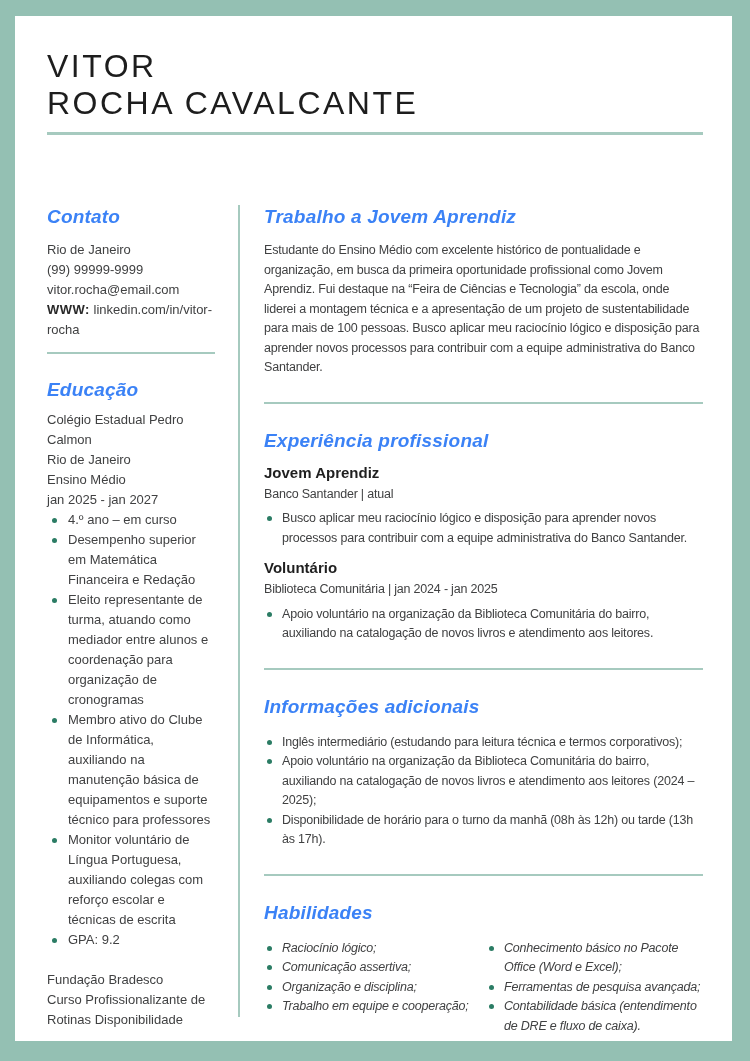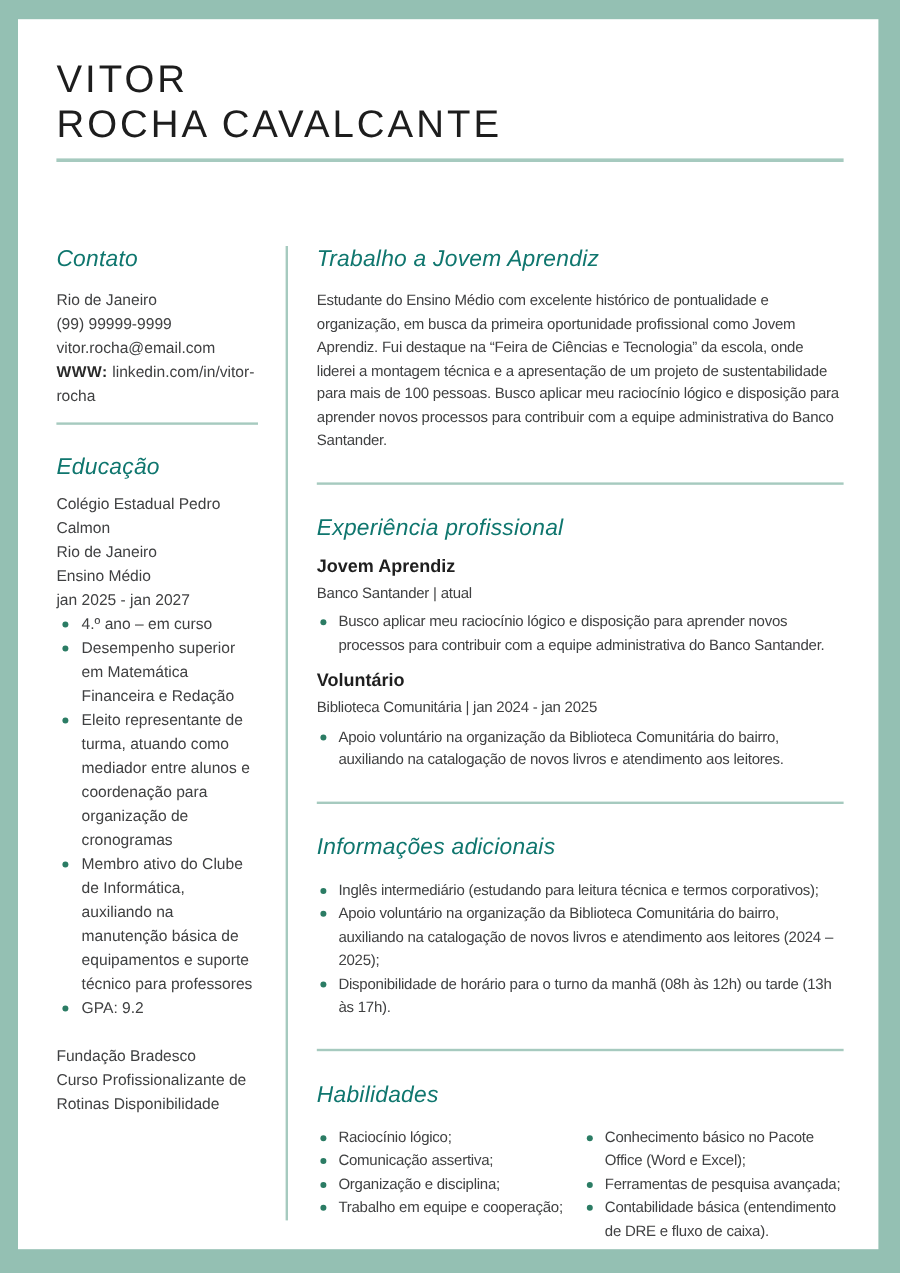--- a/index.html
+++ b/index.html
@@ -40,23 +40,23 @@
   .rule.full{margin-top:10px;}
   
   .columns{display:flex;margin-top:70px;align-items:flex-start;}
   .col-left{width:168px;flex:none;font-size:13px;line-height:20px;color:var(--body);}
   .vdivider{width:2px;flex:none;background:var(--rule);margin-left:23px;margin-right:24px;height:812px;}
   .col-right{flex:1;min-width:0;font-size:12.5px;line-height:19.5px;color:var(--body);letter-spacing:-0.2px;}
   
   h2{
     font-size:19px;
     line-height:24px;
-    font-weight:400;
+    font-weight:700;
     font-style:italic;
-    color:#0f766e;
+    color:#3b82f6;
     letter-spacing:0.2px;
   }
   
   .contact-list{margin-top:11px;}
   .contact-list > div{margin:0;}
   .www-label{font-weight:700;color:#2a2a2a;letter-spacing:0.5px;}
   .www-value{word-break:break-all;}
   .rule.left{margin-top:12px;width:168px;height:2px;}
   .edu-head{margin-top:24px;}
   .edu-lines{margin-top:8px;}
@@ -76,21 +76,21 @@
   }
   
   .summary{margin-top:12px;}
   .rule.sect{margin-top:24px;height:2px;}
   .sect-head{margin-top:25px;}
   .job{margin-top:10px;}
   .job-title{font-size:15px;line-height:20px;font-weight:700;font-style:normal;color:#1f1f1f;letter-spacing:0;}
   .job-meta{margin-top:2px;}
   .job ul{margin-top:5px;}
   .info-list{margin-top:14px;}
-  .skills-cols{display:flex;margin-top:14px;}
+  .skills-cols{display:flex;margin-top:14px;font-style:italic;}
   .skills-col1{width:222px;flex:none;}
   .skills-col2{flex:1;min-width:0;}
 </style>
 </head>
 <body>
 
 <div class="page">
   <div class="sheet">
 
     <h1 class="name">
@@ -128,20 +128,21 @@
           <ul>
 
               <li>4.º ano – em curso</li>
 
               <li>Desempenho superior em Matemática Financeira e Redação</li>
 
               <li>Eleito representante de turma, atuando como mediador entre alunos e coordenação para organização de cronogramas</li>
 
               <li>Membro ativo do Clube de Informática, auxiliando na manutenção básica de equipamentos e suporte técnico para professores</li>
 
+              <li>Monitor voluntário de Língua Portuguesa, auxiliando colegas com reforço escolar e técnicas de escrita</li>
 
               <li>GPA: 9.2</li>
             </ul>
           <div class="edu-extra">
             <div>Fundação Bradesco</div>
             <div>Curso Profissionalizante de Rotinas Disponibilidade</div>
           </div>
         </section>
 
       </aside>

